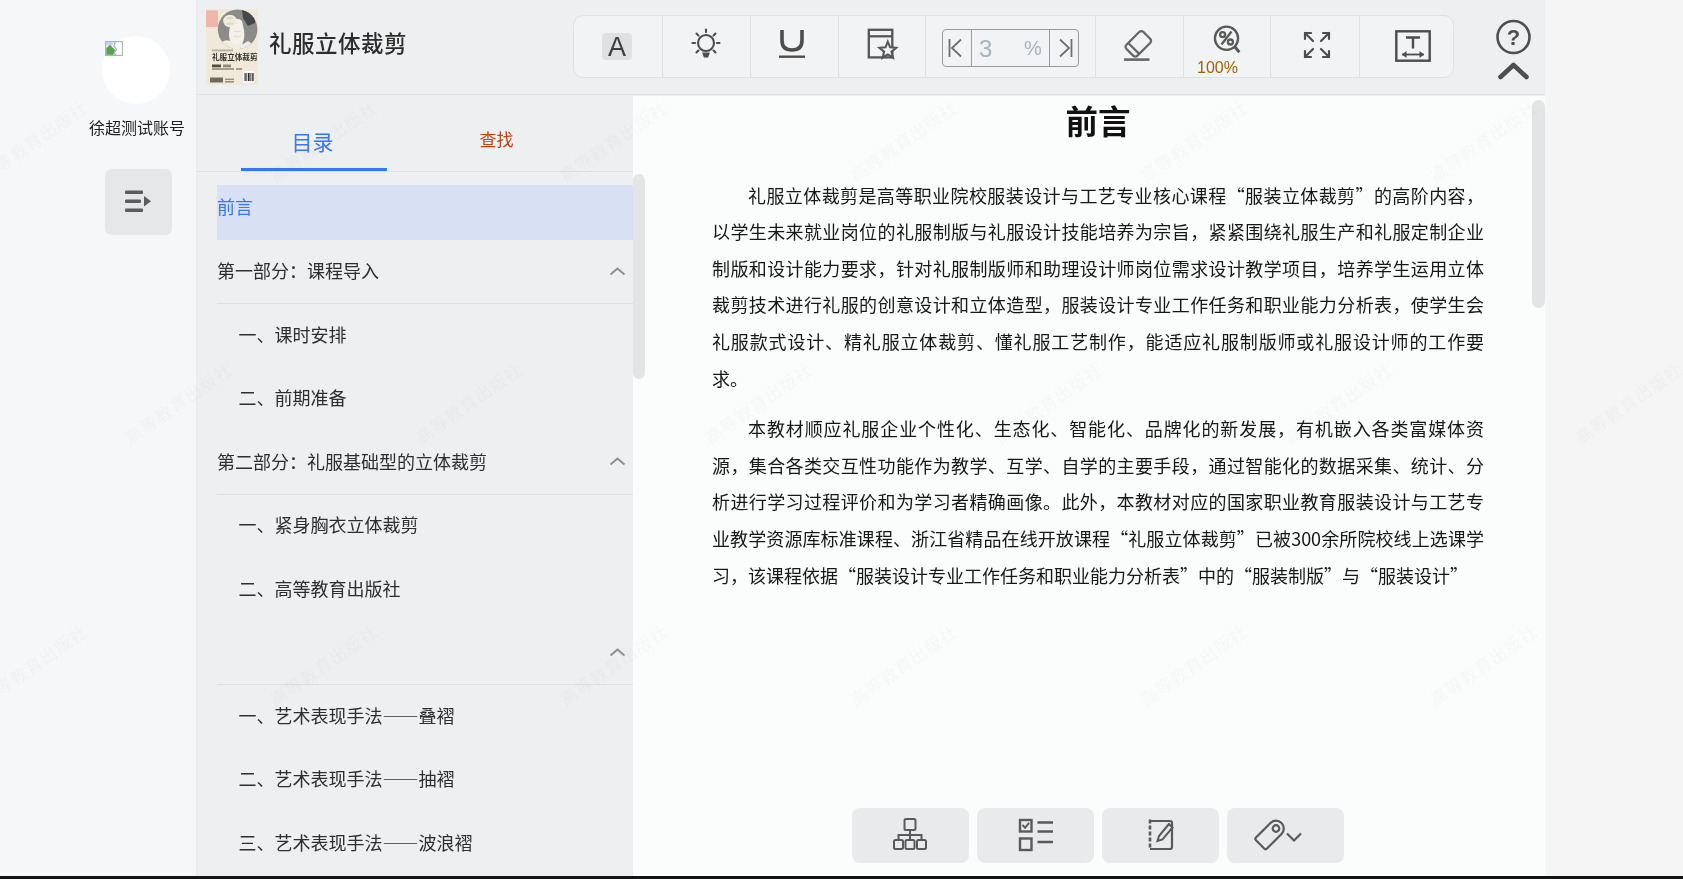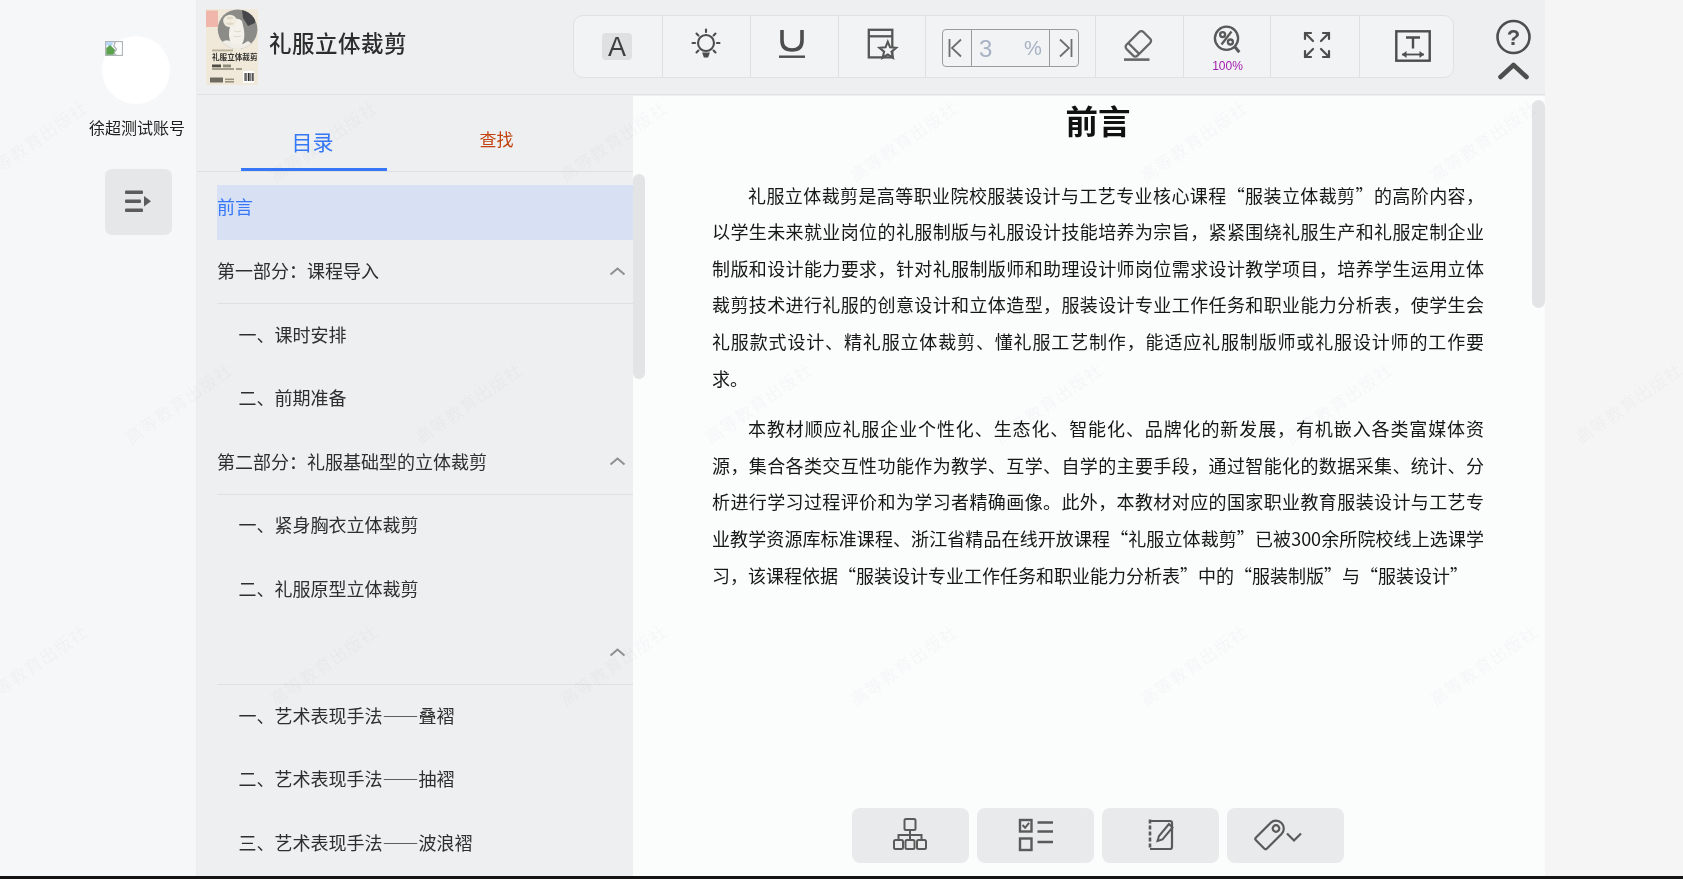--- a/index.html
+++ b/index.html
@@ -131,21 +131,21 @@
 
     <svg class="abs" style="left:1015px;top:24px;" width="32" height="32" viewBox="0 0 32 32">
       <g stroke="#595959" stroke-width="2.3" fill="none">
         <circle cx="14.5" cy="14.3" r="11.6"></circle>
         <path d="M22.8 22.8 l4.5 5.5" stroke-width="3"></path>
         <path d="M9.5 20.5 l10 -13"></path>
         <circle cx="10.6" cy="10.6" r="2.5"></circle>
         <circle cx="18.4" cy="18" r="2.5"></circle>
       </g>
     </svg>
-    <div class="abs" style="left:1000px;top:59px;width:61px;text-align:center;font-size:12px;color:#a21caf;">100%</div>
+    <div class="abs" style="left:1000px;top:59px;width:61px;text-align:left;font-size:16px;color:#a16207;">100%</div>
 
     <svg class="abs" style="left:1104px;top:29px;" width="32" height="32" viewBox="0 0 32 32">
       <g stroke="#4d4d4d" stroke-width="2.2" fill="none" stroke-linecap="round" stroke-linejoin="round">
         <path d="M4 10 l0 -6 6 0"></path>
           <path d="M4 4 l8 8"></path>
         <path d="M22 4 l6 0 0 6"></path>
           <path d="M28 4 l-8 8"></path>
         <path d="M28 22 l0 6 -6 0"></path>
           <path d="M28 28 l-8 -8"></path>
         <path d="M10 28 l-6 0 0 -6"></path>
@@ -173,21 +173,21 @@
     <div class="abs" style="left:0;top:75px;width:448px;height:1px;background:#dfe0e1;"></div>
 
     <div class="abs" style="left:20px;top:88.5px;width:416px;height:55.5px;background:#d8e0f4;"></div>
     <div class="abs cjk toci" style="left:20px;top:101px;color:#3577f6;">前言</div>
 
     <div class="abs cjk toci" style="left:20px;top:165px;">第一部分：课程导入</div>
     <div class="abs cjk toci" style="left:41.5px;top:228.5px;">一、课时安排</div>
     <div class="abs cjk toci" style="left:41.5px;top:292px;">二、前期准备</div>
     <div class="abs cjk toci" style="left:20px;top:355.5px;">第二部分：礼服基础型的立体裁剪</div>
     <div class="abs cjk toci" style="left:41.5px;top:419px;">一、紧身胸衣立体裁剪</div>
-    <div class="abs cjk toci" style="left:41.5px;top:482.5px;">二、礼服原型立体裁剪</div>
+    <div class="abs cjk toci" style="left:41.5px;top:482.5px;">二、高等教育出版社</div>
     <div class="abs cjk toci" style="left:41.5px;top:609.5px;">一、艺术表现手法——叠褶</div>
     <div class="abs cjk toci" style="left:41.5px;top:673px;">二、艺术表现手法——抽褶</div>
     <div class="abs cjk toci" style="left:41.5px;top:736.5px;">三、艺术表现手法——波浪褶</div>
 
     <div class="abs tocd" style="top:207px;"></div>
     <div class="abs tocd" style="top:397.5px;"></div>
     <div class="abs tocd" style="top:588px;"></div>
 
     <svg class="abs tocc" style="top:170.5px;" width="17" height="9" viewBox="0 0 17 9">
         <path d="M1.5 7.5 l7 -6 7 6" fill="none" stroke="#8f8f8f" stroke-width="2"></path>

